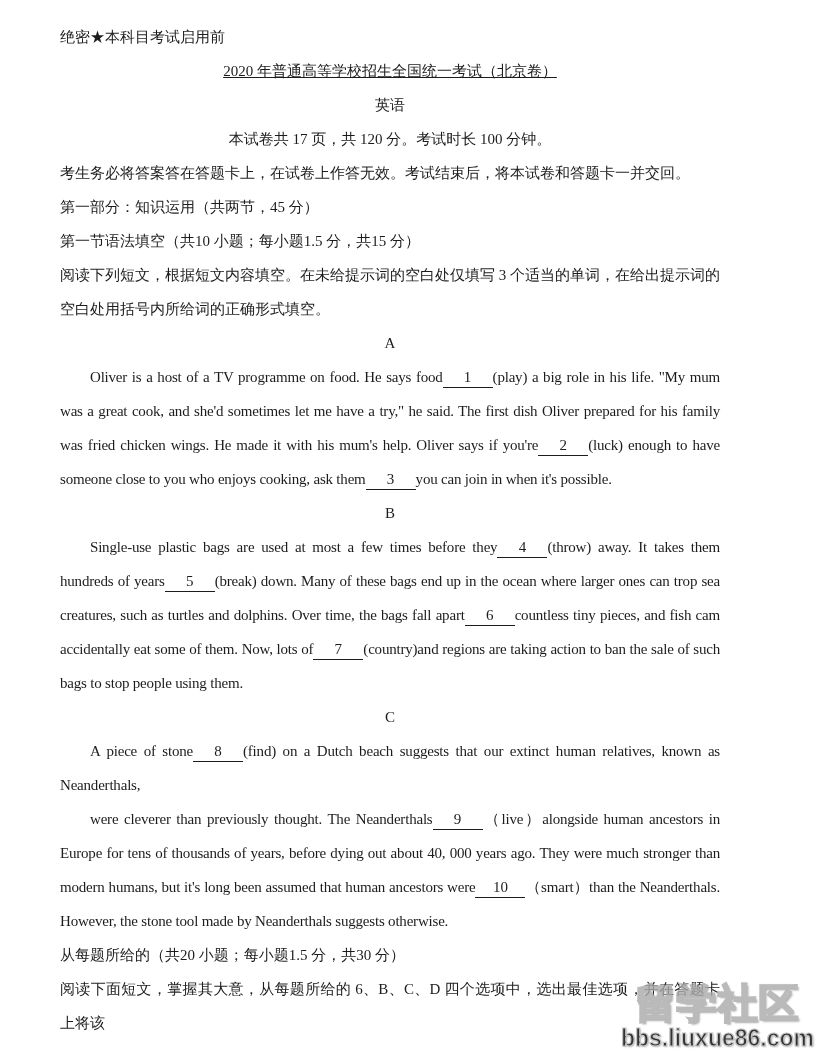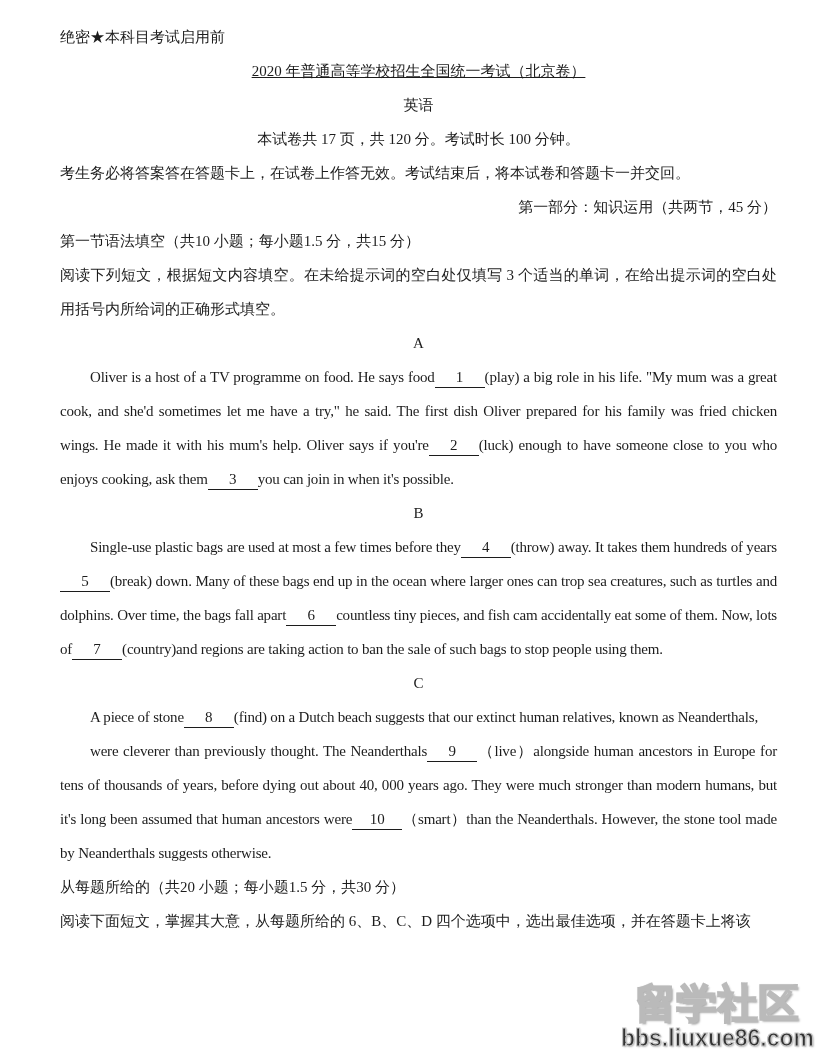--- a/index.html
+++ b/index.html
@@ -6,32 +6,32 @@
   body {
     width: 816px;
     height: 1052px;
     background: #ffffff;
     color: #1c1c1c;
     font-family: "Liberation Serif", "DejaVu Serif", serif;
     font-size: 15px;
     position: relative;
     overflow: hidden;
   }
-  .doc { padding: 20px 39px 0 60px; }
+  .doc { padding: 20px 96px 0 60px; }
   .doc p, .doc h1, .doc h2, .doc h3, .doc h4, .doc div.line {
     margin: 0;
     line-height: 34px;
     font-weight: normal;
     font-size: 15px;
   }
   .security { text-align: left; }
   .title    { font-size: 16px; font-weight: bold; text-align: center; text-decoration: underline; }
   .subject  { font-size: 16px; font-weight: bold; text-align: center; }
   .center   { text-align: center; }
-  .h-part   { font-size: 15.5px; font-weight: bold; text-align: right; }
+  .h-part   { font-size: 15.5px; font-weight: bold; text-align: left; }
   .h-sect   { font-size: 15.5px; font-weight: bold; text-align: left; }
   .cn       { text-align: justify; }
   .passage-label { text-align: center; }
   .para {
     text-align: justify;
     text-indent: 30px;
     letter-spacing: -0.2px;
   }
   .blank {
     display: inline-block;

